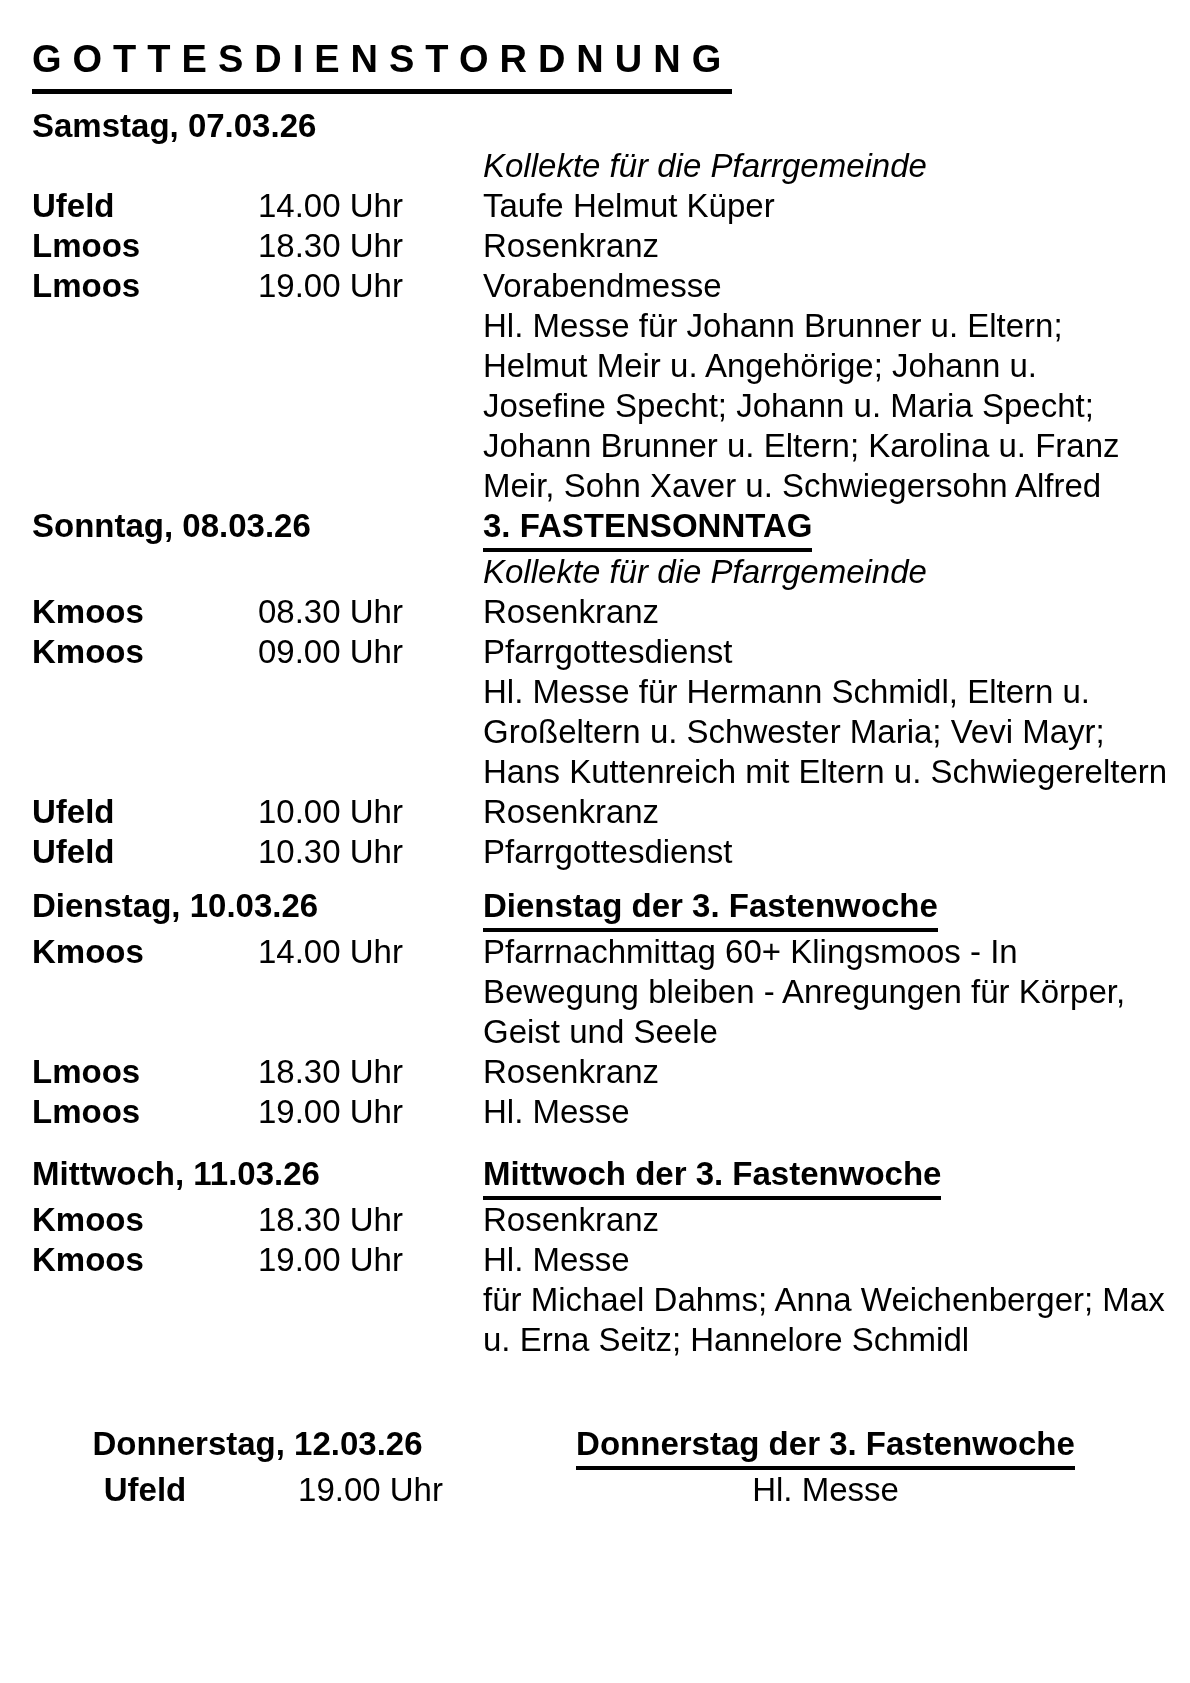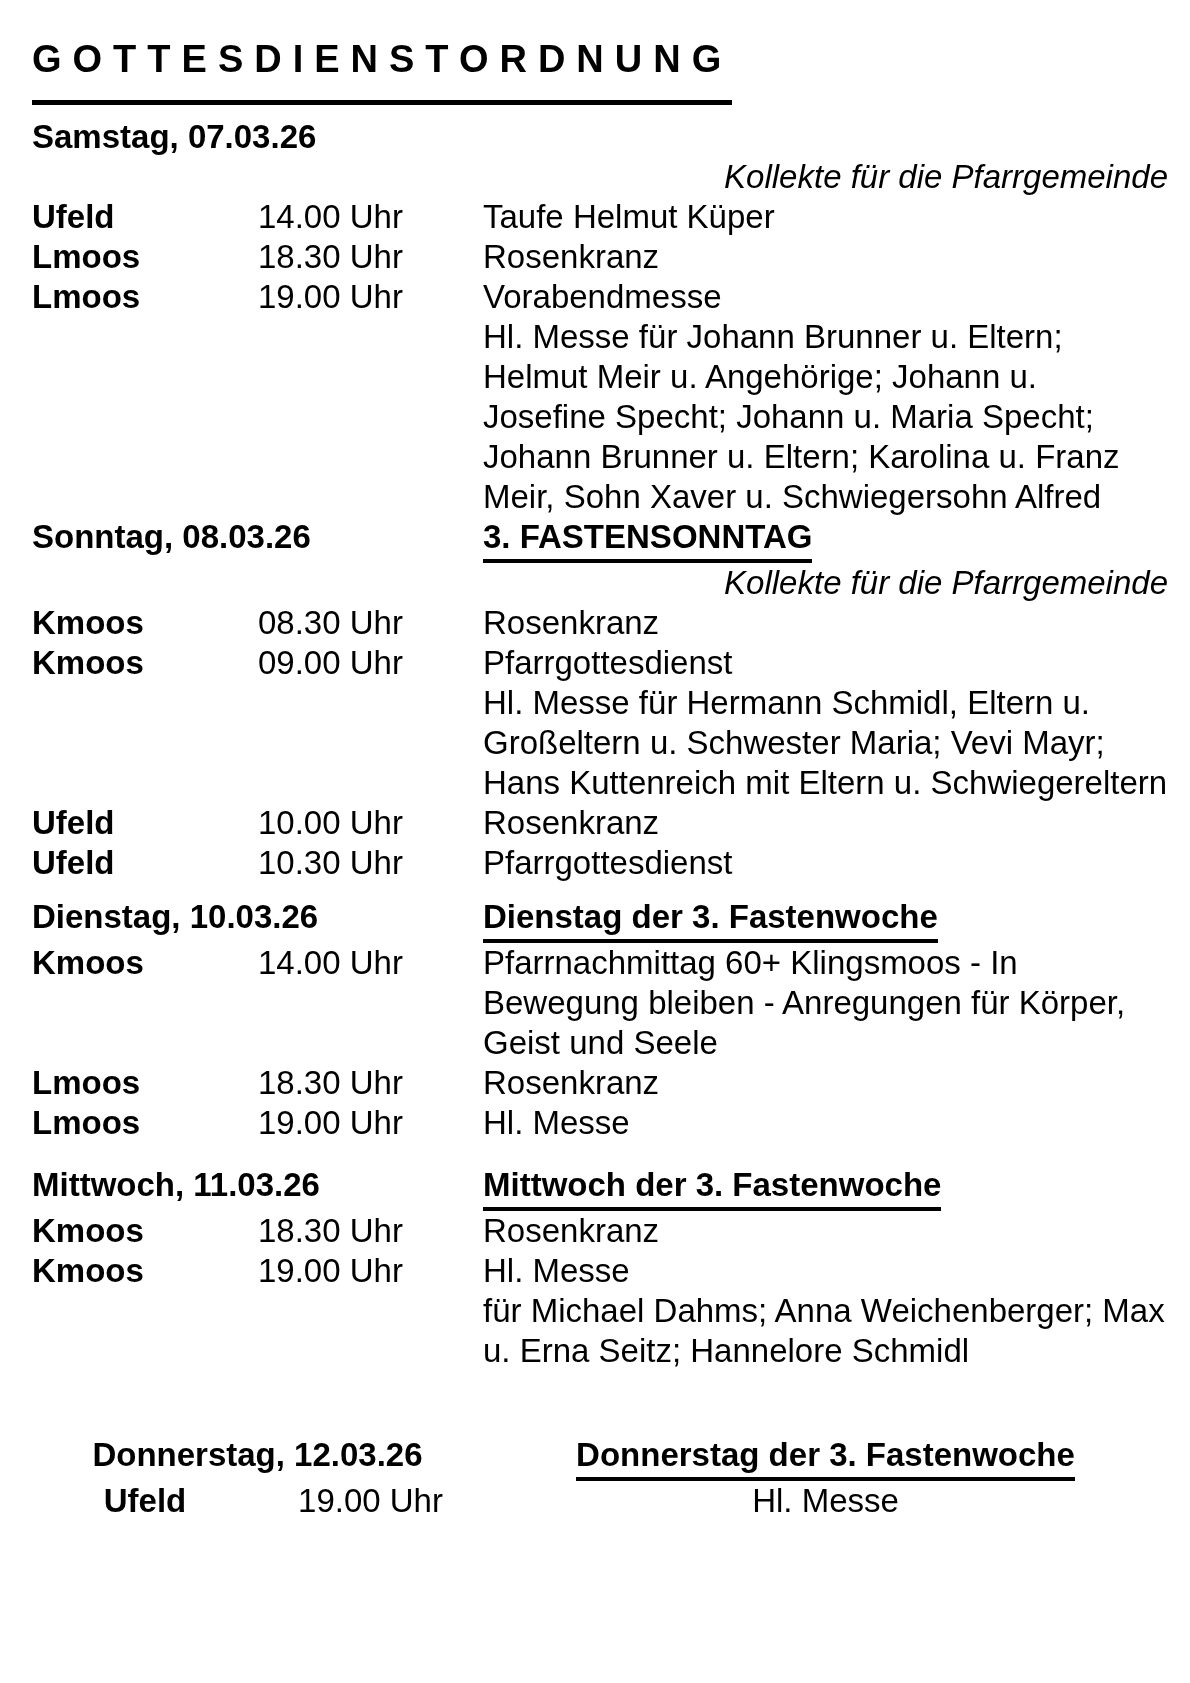--- a/index.html
+++ b/index.html
@@ -23,42 +23,42 @@
     padding: 38px 22px 0 32px;
   }
   .title {
     display: inline-block;
     margin: 0 0 12px 0;
     font-size: 38px;
     line-height: 1.15;
     font-weight: bold;
     letter-spacing: 11px;
     border-bottom: 5px solid #000;
-    padding-bottom: 18px;
+    padding-bottom: 7px;
     white-space: nowrap;
   }
   .line {
     display: grid;
     grid-template-columns: 226px 225px 1fr;
   }
   .cell { min-height: 40px; }
   .date {
     grid-column: 1 / 3;
     font-weight: bold;
     white-space: nowrap;
   }
   .desc { grid-column: 3; }
   .feast {
     display: inline-block;
     font-weight: bold;
     border-bottom: 4px solid #000;
     padding-bottom: 2px;
     white-space: nowrap;
   }
-  .collect { font-style: italic; text-align: right; }
+  .collect { font-style: italic; }
   .loc { font-weight: bold; }
   .day-section { }
   .day-section:nth-of-type(3) { margin-top: 14px; }
   .day-section:nth-of-type(4) { margin-top: 22px; }
   .day-section:nth-of-type(5) { margin-top: 64px; text-align: center; }
 </style>
 </head>
 <body>
 
 <div class="page">

